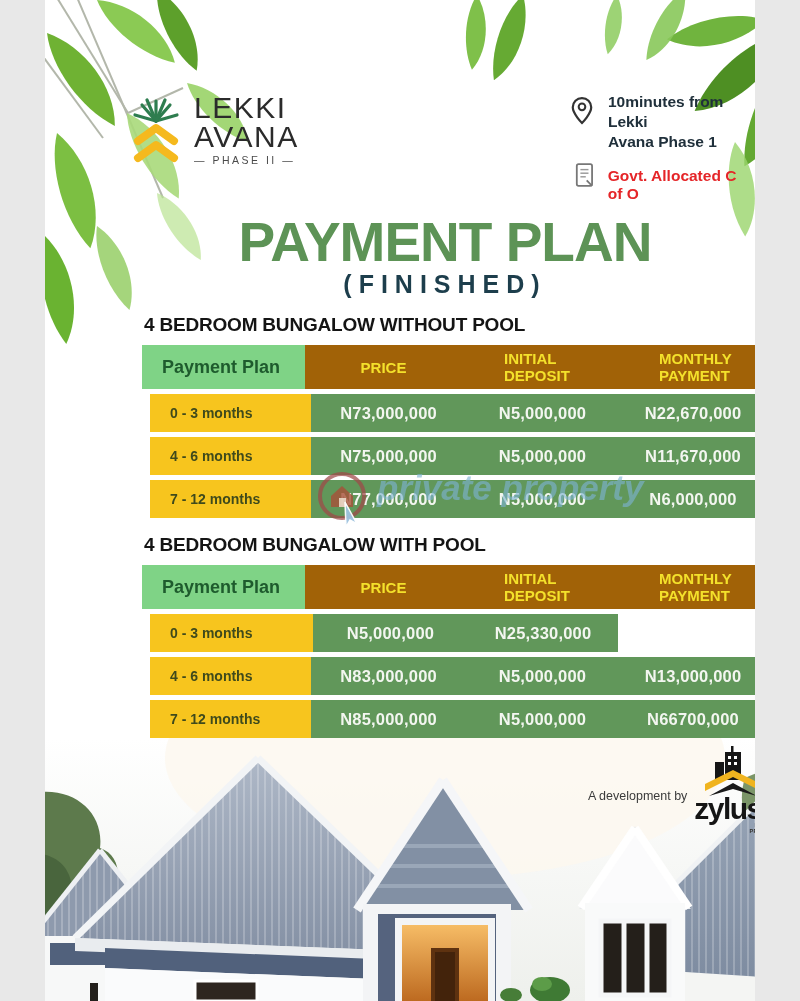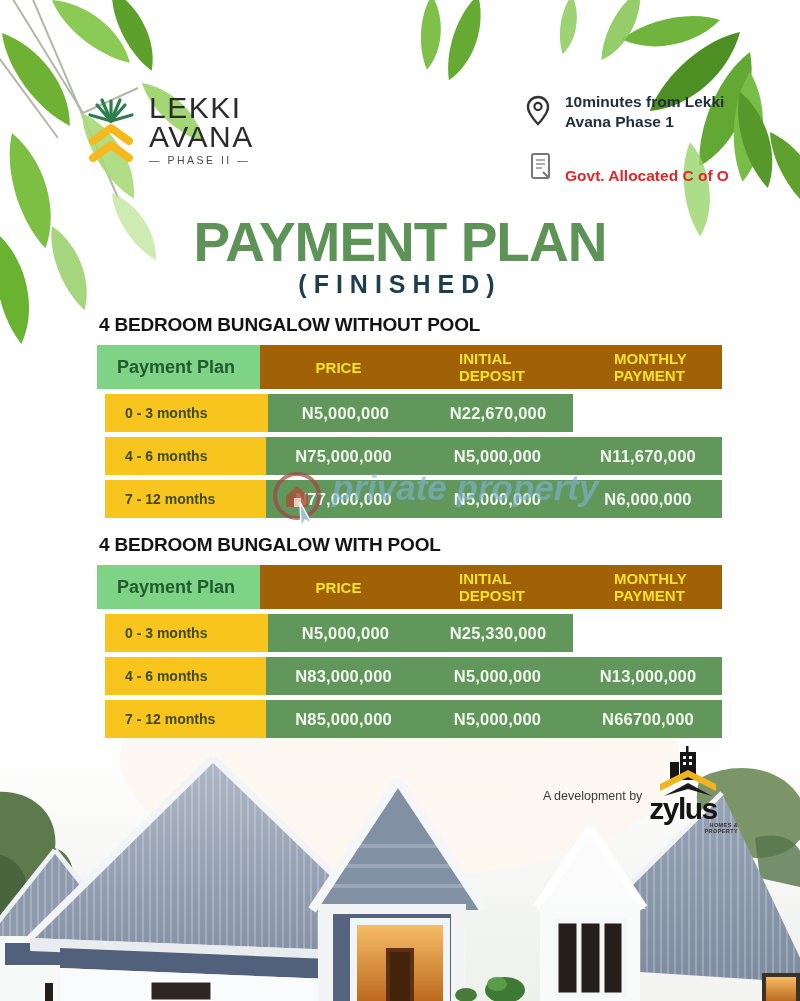--- a/index.html
+++ b/index.html
@@ -1,16 +1,16 @@
 <!DOCTYPE html>
 <html><head>
 <meta charset="utf-8">
 <style>
   html,body{margin:0;padding:0;background:#e8e8e8;}
-  #canvas{position:relative;width:800px;height:1001px;background:#ffffff;overflow:hidden;
+  #canvas{position:relative;width:710px;height:1001px;background:#ffffff;overflow:hidden;
           font-family:"Liberation Sans",sans-serif;margin:0 auto;}
   .abs{position:absolute;}
   svg{display:block;}
   
   .logo-text{color:#2b2b2b;font-weight:500;letter-spacing:1.5px;font-size:30px;line-height:29px;}
   .logo-phase{color:#4a4a4a;font-size:10.5px;letter-spacing:2.5px;font-weight:500;margin-top:3px;}
   .loc-text{color:#20303b;font-size:15.5px;font-weight:700;line-height:20px;}
   .red-text{color:#e52528;font-size:15.5px;font-weight:700;}
   
   .big-title{width:800px;text-align:center;color:#5d9356;font-weight:800;font-size:55px;letter-spacing:-1px;}
@@ -158,20 +158,21 @@
 
   <div class="abs ptable" style="left:97px;top:345px;">
     <div class="trow thead">
       <div class="cell c1 hc1">Payment Plan</div>
       <div class="cell c2 hcell hc2">PRICE</div>
       <div class="cell c3 hcell hc3">INITIAL DEPOSIT</div>
       <div class="cell c4 hcell hc4">MONTHLY PAYMENT</div>
     </div>
     <div class="trow drow">
       <div class="cell c1 mcell">0 - 3 months</div>
+      <div class="cell c2 vcell">N73,000,000</div>
       <div class="cell c3 vcell">N5,000,000</div>
       <div class="cell c4 vcell">N22,670,000</div>
     </div>
     <div class="trow drow">
       <div class="cell c1 mcell">4 - 6 months</div>
       <div class="cell c2 vcell">N75,000,000</div>
       <div class="cell c3 vcell">N5,000,000</div>
       <div class="cell c4 vcell">N11,670,000</div>
     </div>
     <div class="trow drow">

